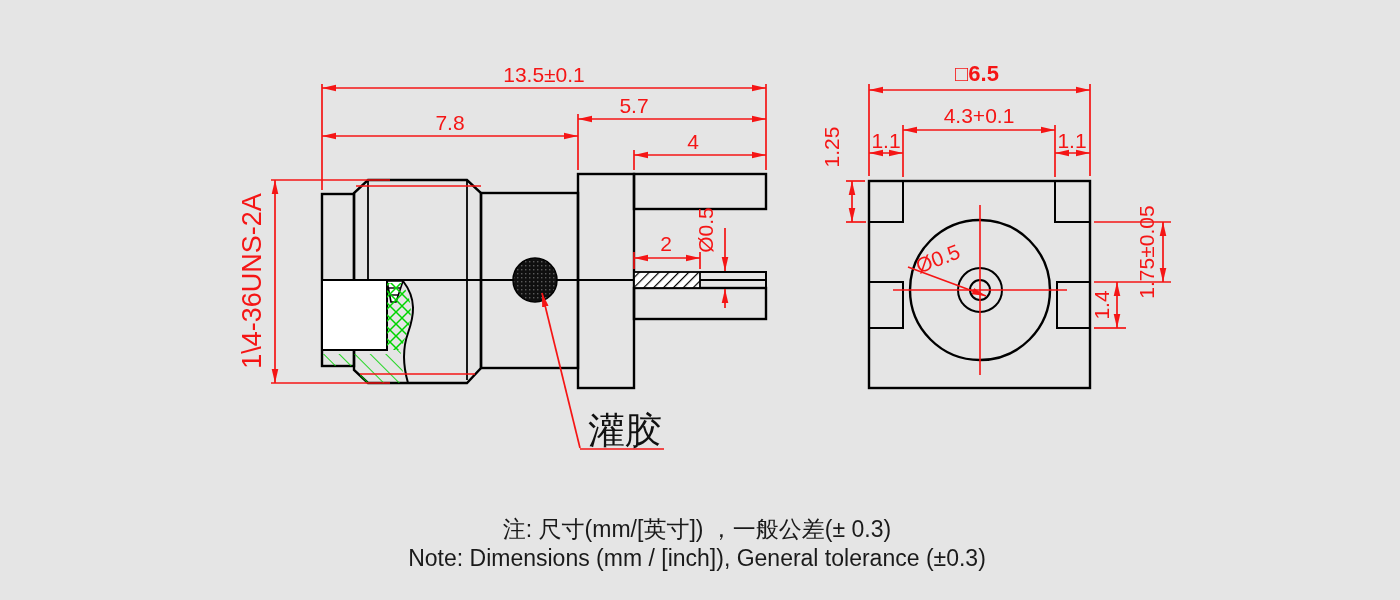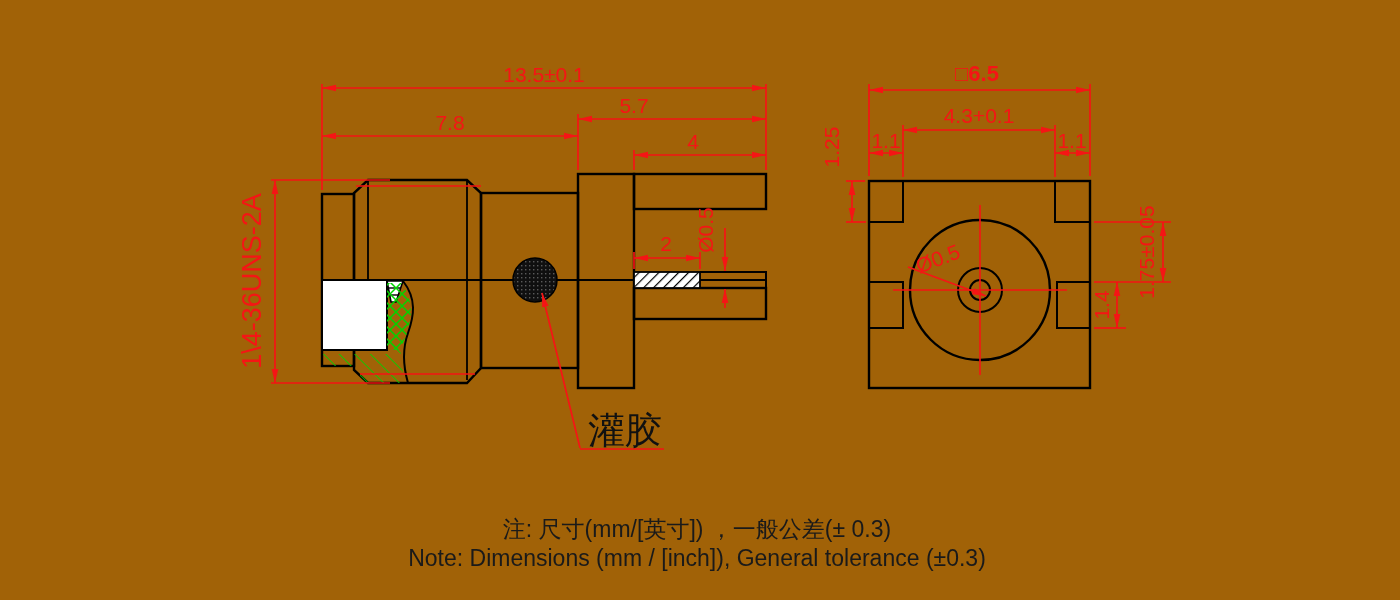--- a/index.html
+++ b/index.html
@@ -1,19 +1,19 @@
 <!DOCTYPE html>
 <html><head>
 <meta charset="utf-8">
 <style>
   html,body{margin:0;padding:0;background:#ffffff;}
   .canvas{
     position:relative;
     width:1400px;height:600px;
-    background:#a16207;
+    background:#e5e5e5;
     font-family:"Liberation Sans","DejaVu Sans",sans-serif;
     overflow:hidden;
   }
   svg{display:block;}
   text{font-family:"Liberation Sans","DejaVu Sans",sans-serif;}
   .dimtxt{fill:#f51515;font-size:21px;}
   .dimtxt-big{fill:#f51515;font-size:27px;}
   .dimtxt-bold{fill:#f51515;font-size:22px;font-weight:bold;}
   .notetxt{fill:#1a1a1a;font-size:23px;}
   .gluetxt{fill:#111111;font-size:37px;}

